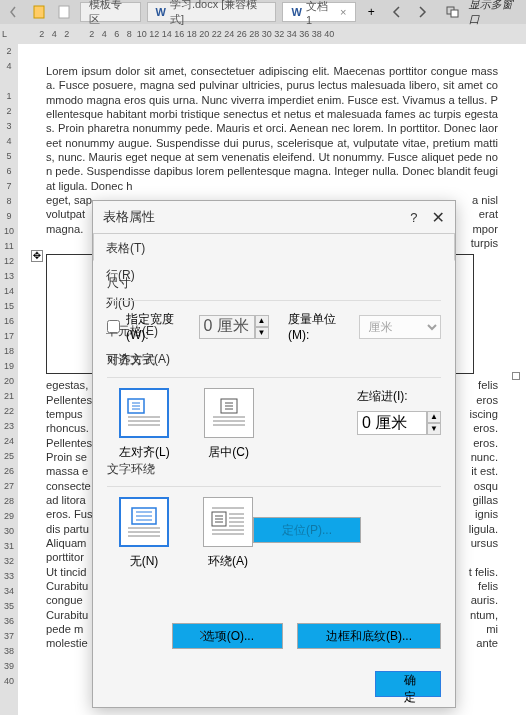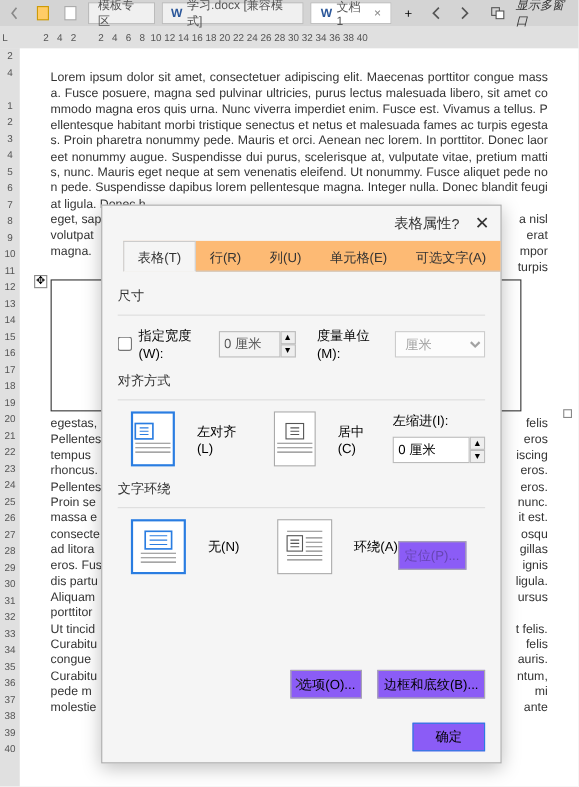--- a/index.html
+++ b/index.html
@@ -16,49 +16,49 @@
 .left-ruler { position: absolute; left: 0; top: 44px; width: 18px; bottom: 0; background: #e0e0e0; display: flex; flex-direction: column; font-size: 9px; color: #555; }
 .left-ruler .vtick { height: 15px; text-align: center; line-height: 15px; }
 
 .doc-area { position: absolute; left: 18px; top: 44px; right: 0; bottom: 0; background: #fff; padding: 20px 28px 20px 28px; overflow: hidden; }
 .doc-text { font-size: 11.2px; line-height: 1.28; color: #333; text-align: justify; word-break: break-all; }
 .table-box { border: 1px solid #333; height: 120px; margin: 4px 0; width: 428px; position: relative; }
 .move-handle { position: absolute; left: -15px; top: -4px; width: 12px; height: 12px; border: 1px solid #888; background: #fff; font-size: 10px; text-align: center; line-height: 10px; }
 .resize-handle { position: absolute; right: -2px; bottom: -2px; width: 8px; height: 8px; border: 1px solid #888; background: #fff; }
 
 
-.dialog { position: absolute; left: 92px; top: 186px; width: 364px; height: 508px; background: #f5f5f5; border: 1px solid #aaa; box-shadow: 0 4px 16px rgba(0,0,0,0.25); display: flex; flex-direction: column; align-items: flex-end; }
+.dialog { position: absolute; left: 92px; top: 200px; width: 364px; height: 508px; background: #f5f5f5; border: 1px solid #aaa; box-shadow: 0 4px 16px rgba(0,0,0,0.25); display: flex; flex-direction: column; }
 .dlg-title { height: 32px; display: flex; align-items: center; justify-content: space-between; padding: 0 10px; color: #333; font-size: 13px; }
 .dlg-title .right { display: flex; gap: 14px; align-items: center; }
 .dlg-close { font-size: 16px; cursor: pointer; }
 
-.tab-row { display: flex; height: 28px; border-bottom: 1px solid #ccc; background: #fdba74; }
+.tab-row { display: flex; height: 28px; border-bottom: 1px solid #ccc; background: #22c55e; flex-direction: column; }
 .dlg-tab { padding: 0 12px; height: 28px; line-height: 28px; font-size: 12px; color: #333; border: 1px solid transparent; border-bottom: none; cursor: pointer; }
 .dlg-tab.active { background: #f5f5f5; border-color: #ccc; border-bottom: 1px solid #f5f5f5; margin-bottom: -1px; }
 
 .dlg-body { flex: 1; padding: 10px 14px; overflow: auto; }
 .section-label { font-size: 12px; color: #333; margin: 4px 0 8px 0; }
 .sep { border: none; border-top: 1px solid #ddd; margin: 4px 0 10px 0; }
 
 .row { display: flex; align-items: center; gap: 6px; margin-bottom: 10px; }
 .chk { width: 13px; height: 13px; }
 .spin { display: flex; align-items: center; }
-.spin input { width: 56px; height: 24px; border: 1px solid #bbb; padding: 0 4px; font-size: 12px; }
+.spin input { width: 56px; height: 24px; border: 1px solid #bbb; padding: 0 4px; font-size: 16px; }
 .spin .btns { width: 14px; display: flex; flex-direction: column; }
 .spin .btns span { height: 12px; border: 1px solid #bbb; font-size: 8px; text-align: center; line-height: 10px; background: #eee; cursor: pointer; }
 select { height: 24px; border: 1px solid #bbb; font-size: 12px; padding: 0 4px; background: #fff; }
 
 .align-row { display: flex; gap: 22px; }
-.align-col { display: flex; flex-direction: row; align-items: center; gap: 20px; padding-left: 12px; }
+.align-col { display: flex; flex-direction: column; align-items: center; gap: 6px; padding-left: 12px; }
 .align-box { width: 50px; height: 50px; border: 1px solid #aaa; background: #fff; display: flex; align-items: center; justify-content: center; cursor: pointer; }
 .align-box.selected { border: 2px solid #2a7de1; }
 .align-icon { width: 36px; height: 32px; }
 
 .indent-block { margin-left: auto; }
-.btn { height: 26px; padding: 0 5px; background: #8b5cf6; border: 1px solid #aaa; font-size: 12px; cursor: pointer; }
+.btn { height: 26px; padding: 0 28px; background: #0ea5e9; border: 1px solid #aaa; font-size: 12px; cursor: pointer; }
 .btn.primary { border: 1px solid #2a7de1; }
 .pos-btn { float: right; margin-top: 20px; }
 
 .dlg-footer { padding: 10px 14px; display: flex; justify-content: flex-end; gap: 27px; align-items: center; }
 .border-btn-row { display: flex; gap: 14px; justify-content: flex-end; padding: 0 14px 12px 14px; }
 
 svg { display: block; }
 </style>
 </head>
 <body>
@@ -364,21 +364,21 @@
         <div class="spin">
           <input style="width: 70px;" value="0 厘米">
           <div class="btns">
             <span>▲</span>
             <span>▼</span>
           </div>
         </div>
       </div>
     </div>
 
-    <div class="section-label" style="margin-top:12px;">文字环绕</div>
+    <div class="section-label" style="margin-top:0;">文字环绕</div>
     <hr class="sep">
     <div style="display:flex;align-items:flex-start;">
       <div class="align-row">
         <div class="align-col">
           <div class="align-box selected">
             <svg class="align-icon">
                 <rect x="6" y="2" width="24" height="16" fill="none" stroke="#2a7de1" stroke-width="1.5"></rect>
                 <line x1="10" y1="6" x2="26" y2="6" stroke="#2a7de1"></line>
                 <line x1="10" y1="10" x2="26" y2="10" stroke="#2a7de1"></line>
                 <line x1="10" y1="14" x2="26" y2="14" stroke="#2a7de1"></line>

